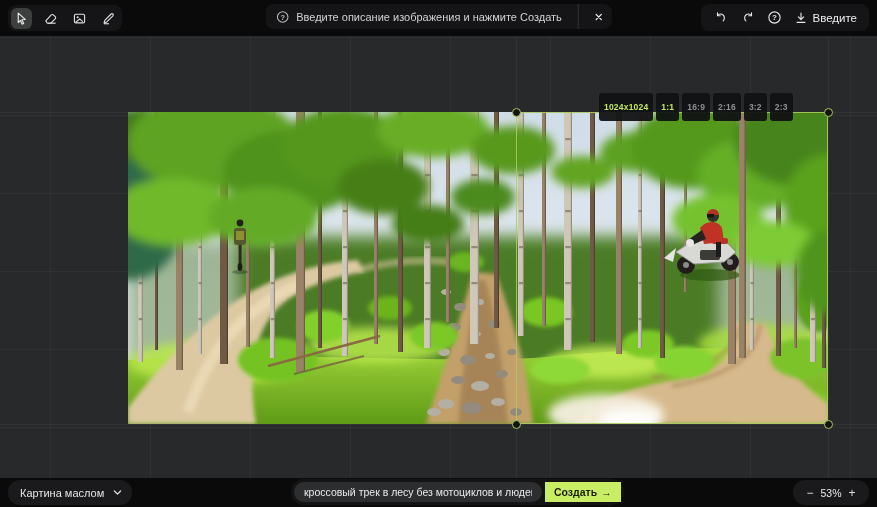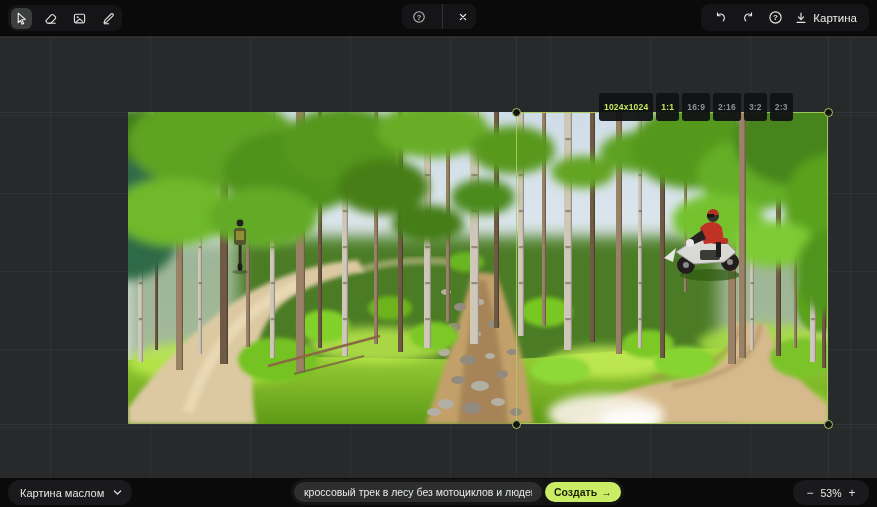--- a/index.html
+++ b/index.html
@@ -40,21 +40,21 @@
   .actions{right:8px;top:4px;height:27px;border-radius:8px;padding:0 10px;gap:7px;}
   .icon-btn{width:20px;height:20px;display:flex;align-items:center;justify-content:center;cursor:pointer;border-radius:5px;}
   .download-btn{display:flex;align-items:center;gap:5px;cursor:pointer;padding:0 2px;}
   .download-label{color:#ececec;font-size:11.5px;white-space:nowrap;}
   
   .style-pill{left:8px;top:2px;height:25px;border-radius:12px;padding:0 9px 0 12px;gap:8px;cursor:pointer;background:#1a1a1c;}
   .style-label{color:#e4e4e4;font-size:11px;white-space:nowrap;}
   .prompt-group{left:291px;top:1px;height:26px;border-radius:13px;background:#141415;padding:0 3px;gap:3px;}
   .prompt-input{width:228px;height:20px;border:none;outline:none;border-radius:10px;background:#2d2e30;
     color:#e9e9e9;font-size:10.5px;padding:0 10px;font-family:"Liberation Sans",sans-serif;}
-  .create-btn{height:20px;border:none;border-radius:10px;background:#c9ee66;color:#1a1e07;font-size:10.5px;
+  .create-btn{height:20px;border:none;border-radius:0;background:#c9ee66;color:#1a1e07;font-size:10.5px;
     font-weight:700;display:flex;align-items:center;gap:4px;padding:0 9px;cursor:pointer;font-family:"Liberation Sans",sans-serif;}
   .zoom-pill{right:8px;top:2px;height:25px;border-radius:12px;background:#1a1a1c;padding:0 10px;gap:0;width:56px;justify-content:space-between;}
   .zoom-btn{color:#dcdcdc;font-size:12px;cursor:pointer;width:14px;text-align:center;}
   .zoom-level{color:#e8e8e8;font-size:10.5px;}
   svg.ic{display:block;}
 </style>
 </head>
 <body>
 
 <div class="stage">
@@ -362,20 +362,21 @@
           <path d="M3.2 13.6 H8.5" stroke="#e0e0e0" stroke-width="1.2"></path>
         </svg>
       </div>
     </div>
 
     <div class="pill hint">
       <svg class="ic" width="14" height="14" viewBox="0 0 16 16">
         <circle cx="8" cy="8" r="6" fill="none" stroke="#bdbdbd" stroke-width="1.2"></circle>
         <text x="8" y="11" text-anchor="middle" font-size="8.5" font-family="Liberation Sans, sans-serif" fill="#bdbdbd" font-weight="bold">?</text>
       </svg>
+      <span class="hint-text">Введите описание изображения и нажмите Создать</span>
       <span class="hint-divider"></span>
       <span class="hint-close">
         <svg class="ic" width="12" height="12" viewBox="0 0 16 16">
           <path d="M4.5 4.5 L11.5 11.5 M11.5 4.5 L4.5 11.5" stroke="#f0f0f0" stroke-width="1.7" stroke-linecap="round"></path>
         </svg>
       </span>
     </div>
 
     <div class="pill actions">
       <span class="icon-btn">
@@ -394,21 +395,21 @@
         <svg class="ic" width="15" height="15" viewBox="0 0 16 16">
           <circle cx="8" cy="8" r="6" fill="none" stroke="#e6e6e6" stroke-width="1.2"></circle>
           <text x="8" y="11" text-anchor="middle" font-size="8.5" font-family="Liberation Sans, sans-serif" fill="#e6e6e6" font-weight="bold">?</text>
         </svg>
       </span>
       <span class="download-btn">
         <svg class="ic" width="14" height="14" viewBox="0 0 16 16">
           <path d="M8 2.5 V9.5 M5 6.8 L8 9.8 L11 6.8" fill="none" stroke="#e6e6e6" stroke-width="1.3" stroke-linecap="round" stroke-linejoin="round"></path>
           <path d="M3.5 13 H12.5" stroke="#e6e6e6" stroke-width="1.3" stroke-linecap="round"></path>
         </svg>
-        <span class="download-label">Картина</span>
+        <span class="download-label">Введите</span>
       </span>
     </div>
   </div>
 
   <div class="bottom-bar">
     <div class="pill style-pill">
       <span class="style-label">Картина маслом</span>
       <svg class="ic" width="11" height="11" viewBox="0 0 16 16">
         <path d="M3.5 5.8 L8 10.3 L12.5 5.8" fill="none" stroke="#e4e4e4" stroke-width="1.8" stroke-linecap="round" stroke-linejoin="round"></path>
       </svg>

